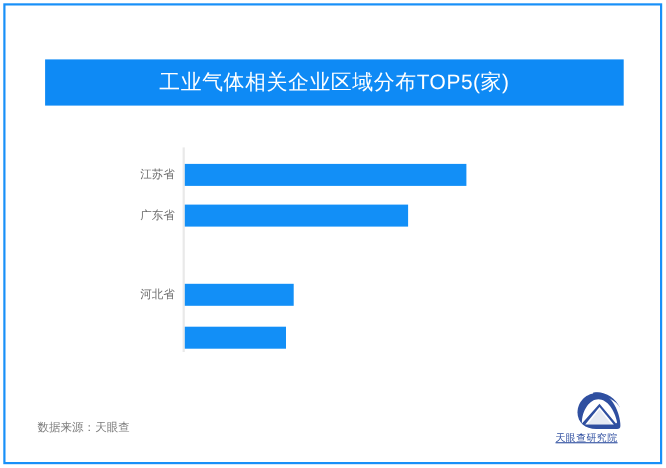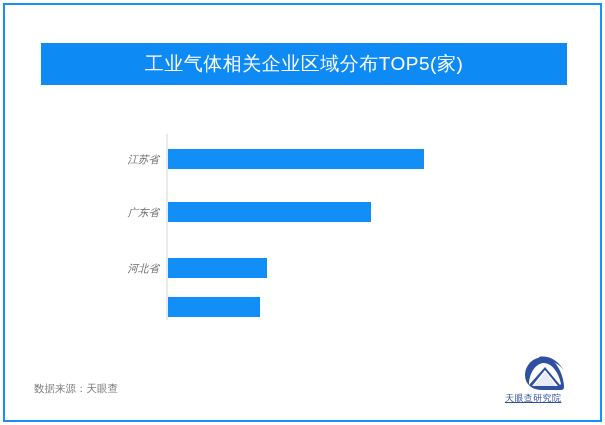--- a/index.html
+++ b/index.html
@@ -19,21 +19,21 @@
     width: 599px;
     height: 419px;
     background: #ffffff;
     border: 2px solid #1890f8;
   }
 
   
   #title-banner {
     position: absolute;
     left: 36px;
-    top: 38px;
+    top: 49px;
     width: 526px;
     height: 42px;
     background: #0e8af5;
     display: flex;
     align-items: center;
     justify-content: center;
   }
   #title-text {
     color: #ffffff;
     font-size: 19px;
@@ -60,24 +60,23 @@
     background: #e9e9e9;
   }
 
   .bar-row {
     position: absolute;
     left: 0;
     height: 32px;
     width: 100%;
     display: flex;
     align-items: center;
-    font-style: italic;
   }
   .bar-row[data-index="0"] { top: 13px; }
-  .bar-row[data-index="1"] { top: 50px; margin-top: 16px; }
+  .bar-row[data-index="1"] { top: 50px; }
   .bar-row[data-index="2"] { top: 87px; margin-top: 35px; }
   .bar-row[data-index="3"] { top: 124px; }
   .bar-row[data-index="4"] { top: 161px; }
 
   .cat-label {
     position: absolute;
     left: 60px;
     width: 94px;
     text-align: right;
     font-size: 10.5px;

